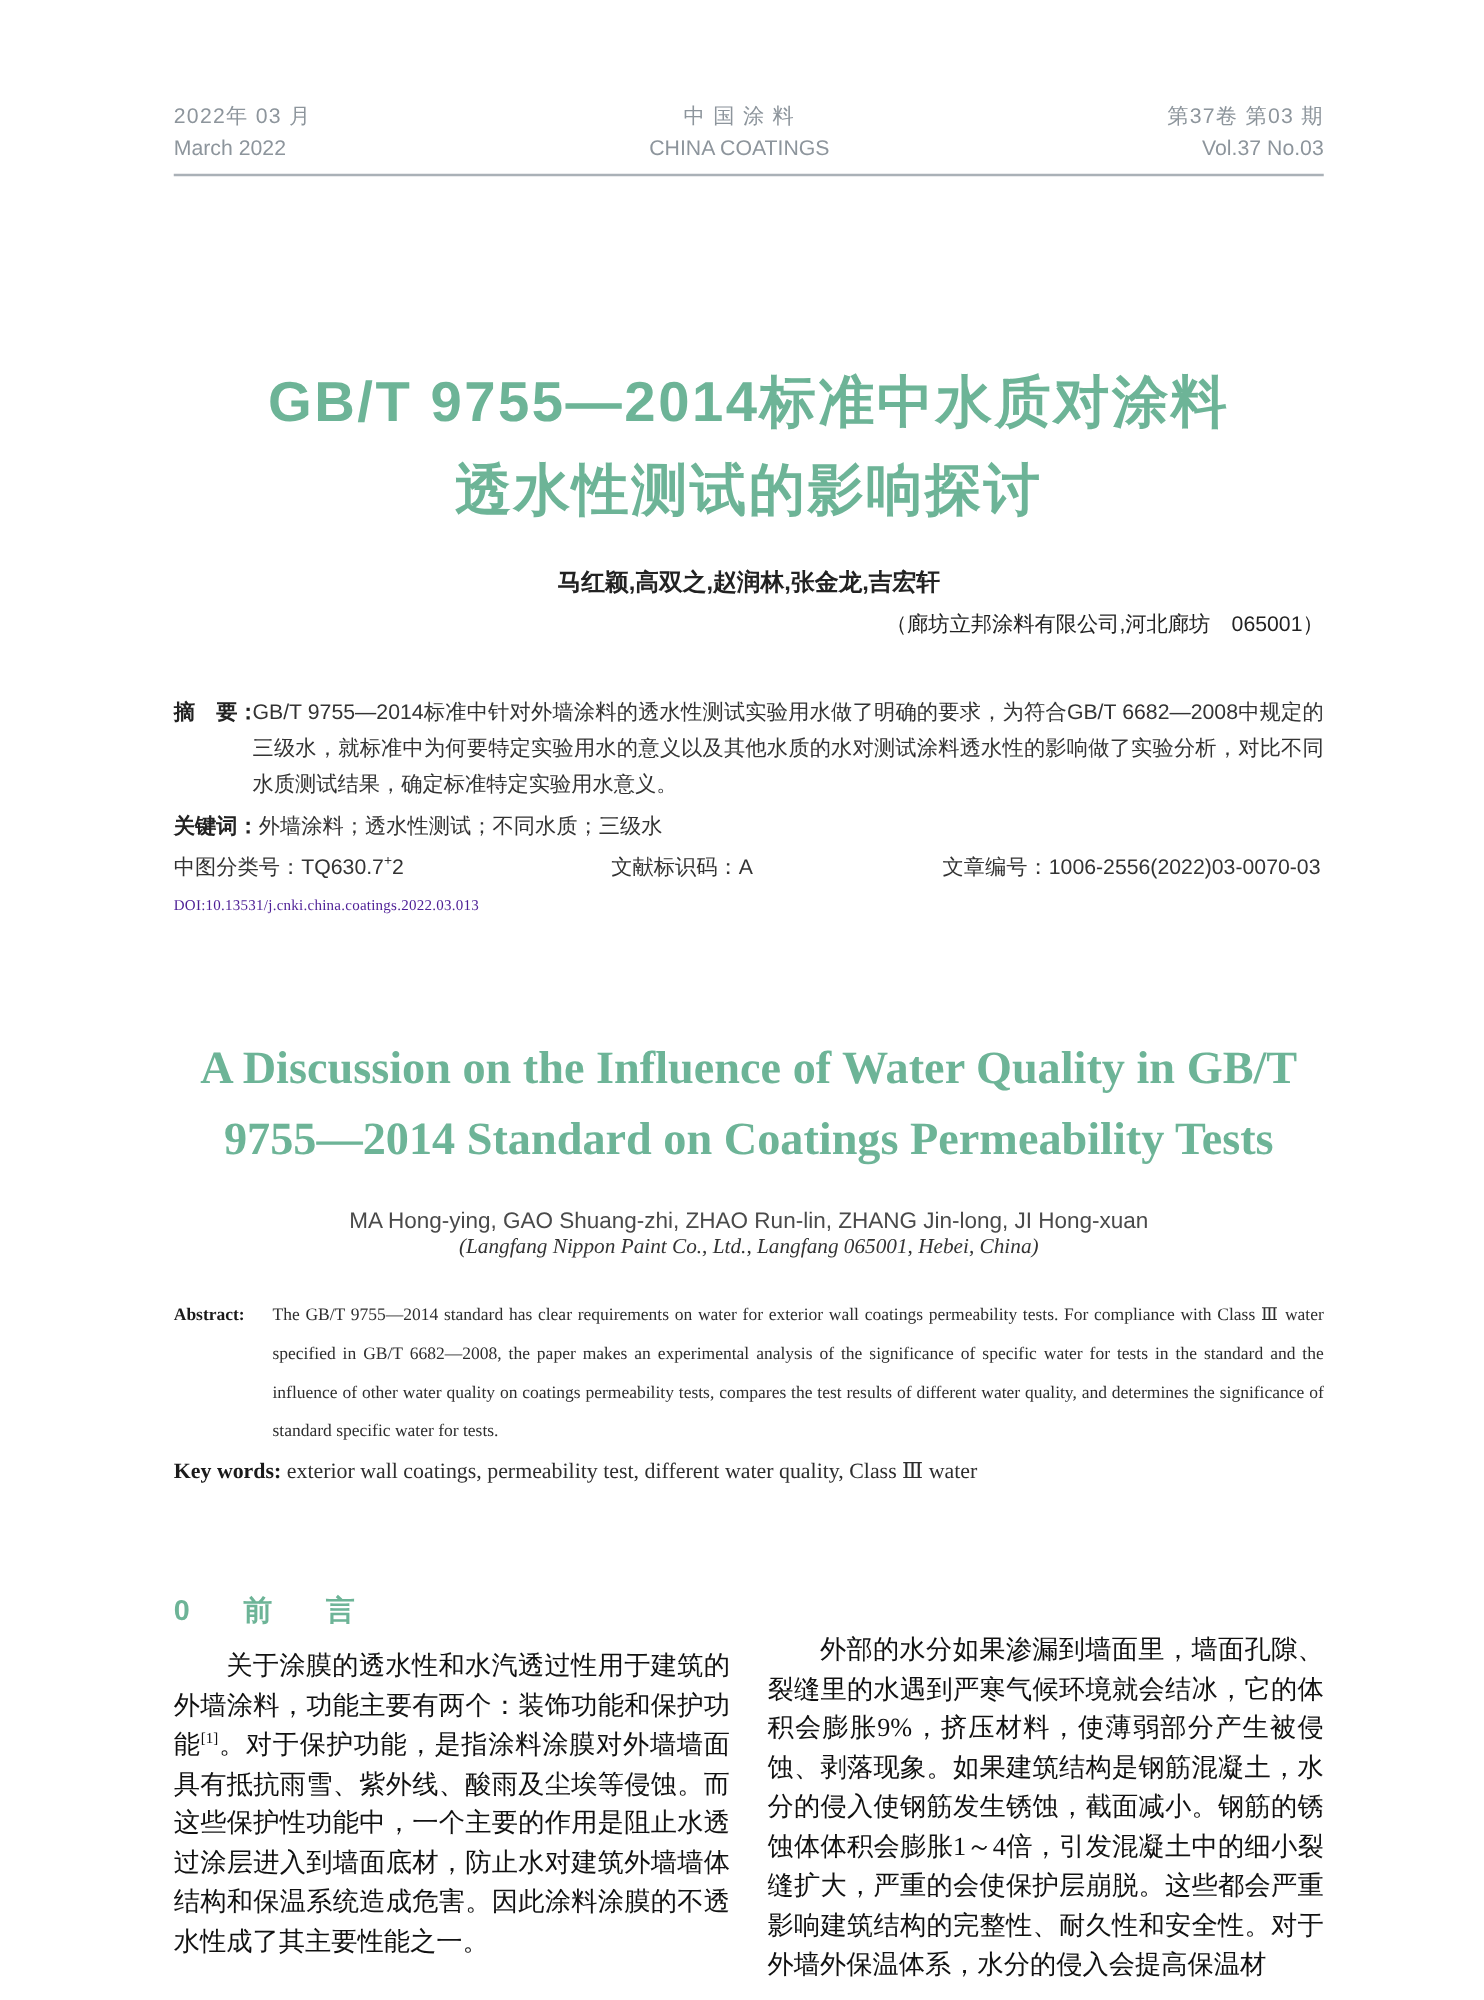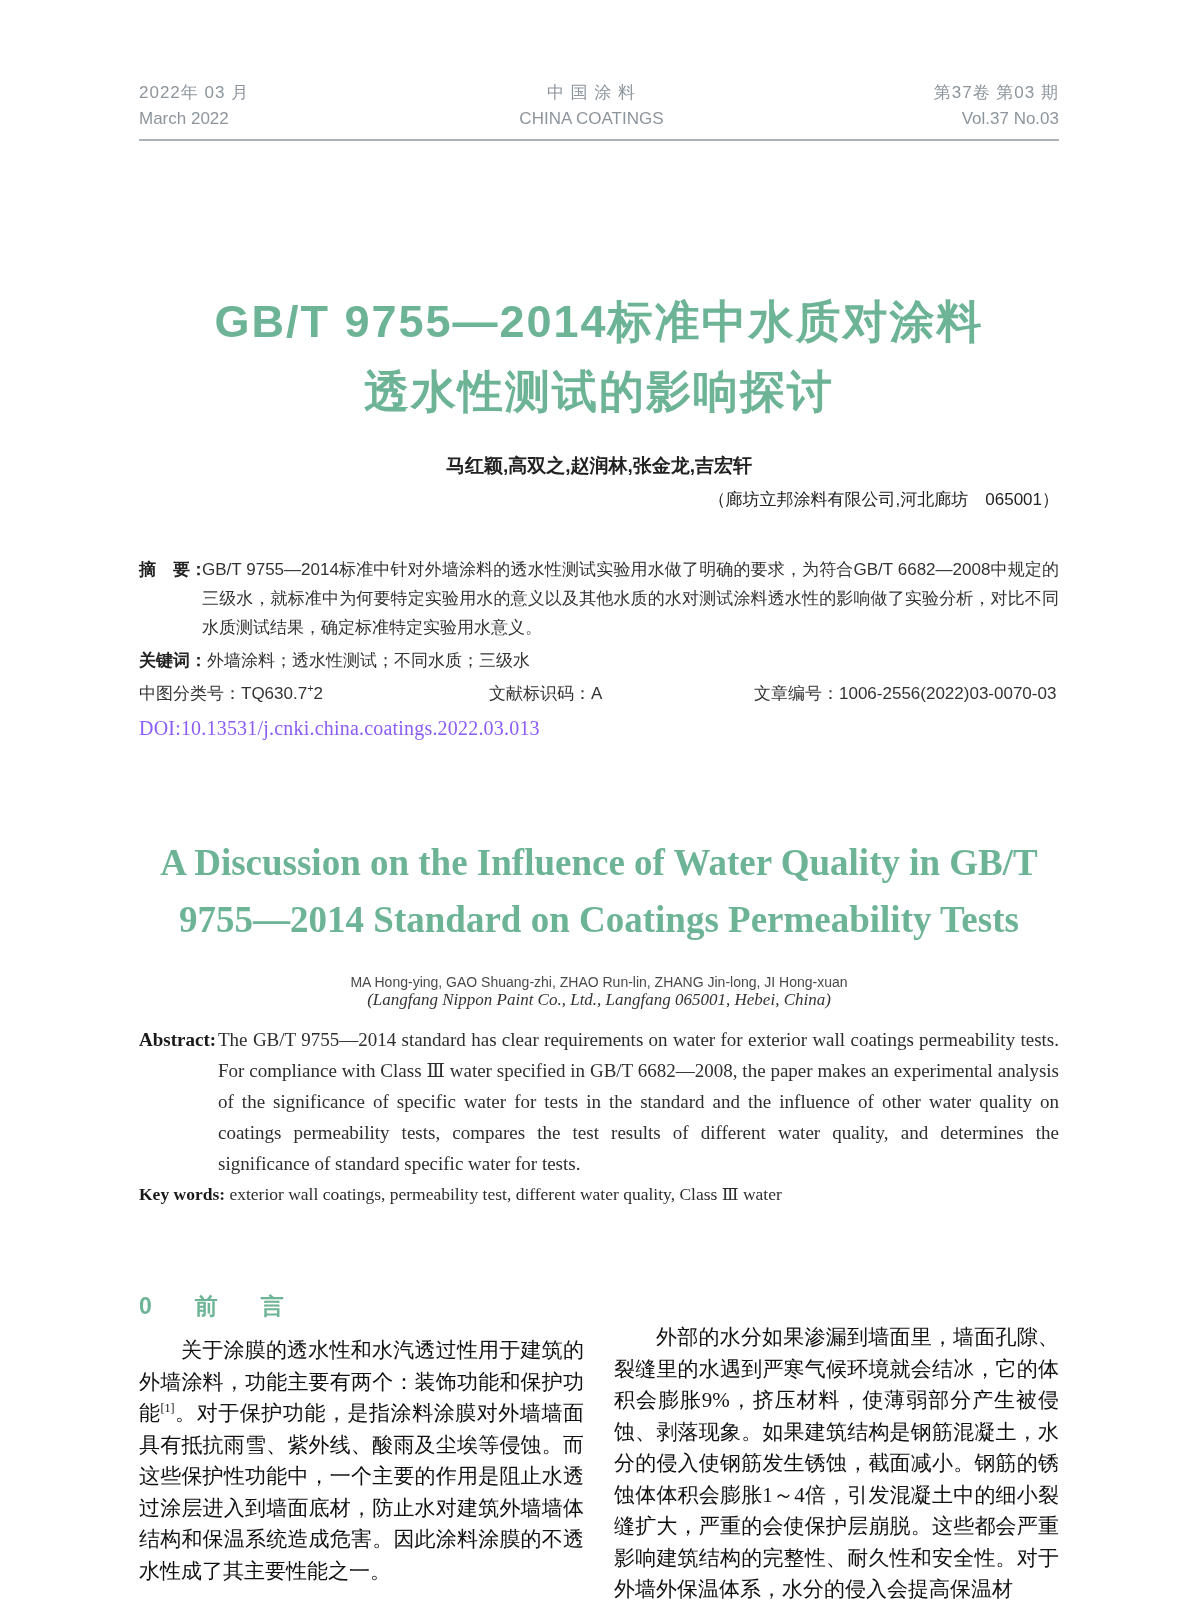--- a/index.html
+++ b/index.html
@@ -57,37 +57,37 @@
   }
   .kw-cn .lbl { font-weight:bold; color:#222; }
   .clc-row {
     margin-top:10px; display:flex;
     font-family:"Liberation Sans","DejaVu Sans",sans-serif;
     font-size:17px; color:#333;
   }
   .clc-row .cell-1 { width:350px; }
   .clc-row .cell-2 { width:265px; }
   sup { font-size:11px; vertical-align:super; line-height:0; }
-  .doi-line { margin-top:12px; font-size:20px; color:#8b5cf6; letter-spacing:0.2px; }
+  .doi-line { margin-top:12px; font-size:12px; color:#4c1d95; letter-spacing:0.2px; }
 
   
   .en-title {
     margin-top:94px; text-align:center;
     font-weight:bold; font-size:37px; line-height:57px;
     color:#6db497;
   }
   .authors-en {
     margin-top:26px; text-align:center;
     font-family:"Liberation Sans","DejaVu Sans",sans-serif;
-    font-size:14px; color:#4a4a4a;
+    font-size:18px; color:#4a4a4a;
   }
   .affil-en { margin-top:0; text-align:center; font-style:italic; font-size:17px; color:#333; }
   .abstract-en {
-    margin-top:14px; position:relative; padding-left:79px;
-    font-size:19px; line-height:31px; color:#2e2e2e; text-align:justify;
+    margin-top:30px; position:relative; padding-left:79px;
+    font-size:14px; line-height:31px; color:#2e2e2e; text-align:justify;
   }
   .abstract-en .lbl { position:absolute; left:0; top:0; font-weight:bold; color:#1a1a1a; }
   .kw-en { margin-top:5px; font-size:17.5px; color:#2e2e2e; }
   .kw-en .lbl { font-weight:bold; color:#1a1a1a; }
 
   
   .columns { margin-top:86px; display:flex; gap:30px; }
   .col { width:445px; }
   .sec-heading {
     font-family:"Liberation Sans","DejaVu Sans",sans-serif;

